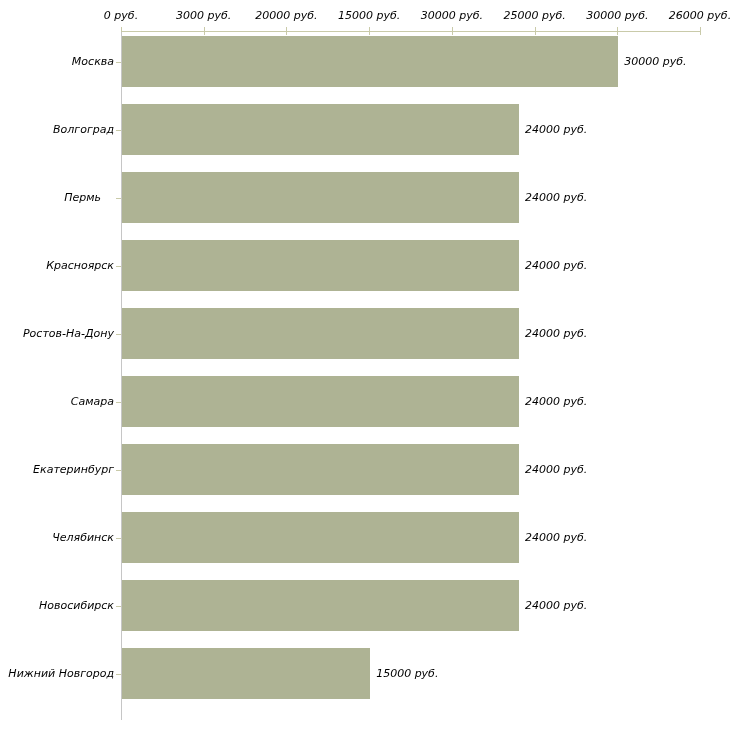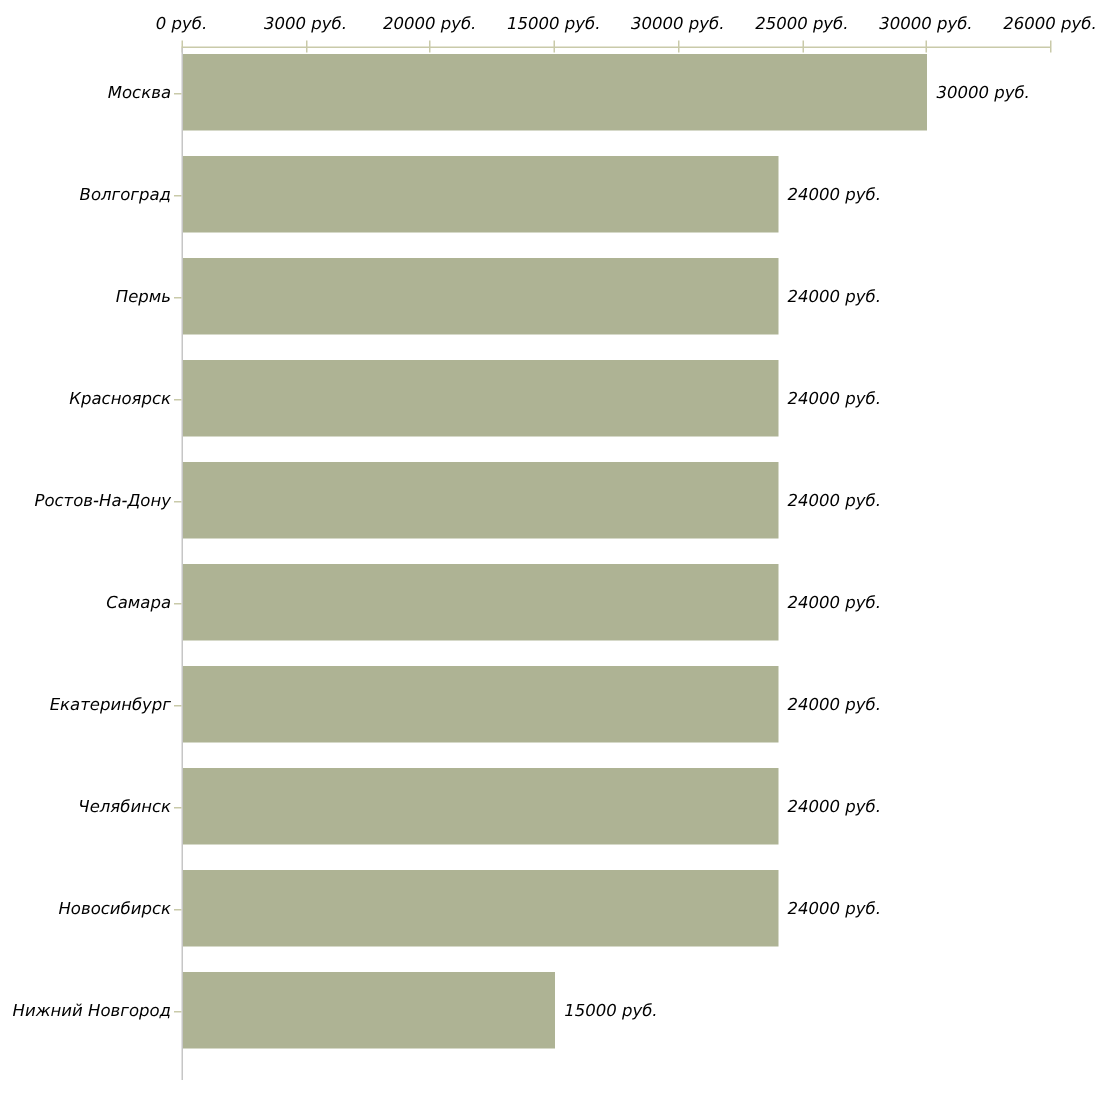--- a/index.html
+++ b/index.html
@@ -134,21 +134,21 @@
         <div class="bar" style="left: 122px; top: 36px; width: 496.286px; height: 51px; background: rgb(174, 179, 148);"></div>
         <div class="bar-value-label" style="left: 624.286px; top: 55.5px;">30000 руб.</div>
       </div>
       <div class="bar-row" style="top: 0px; height: 0px;">
         <div class="cat-label" style="top: 123.5px; right: 616px;">Волгоград</div>
         <div class="y-tick-mark" style="left: 116px; top: 130px; background: rgb(201, 202, 169);"></div>
         <div class="bar" style="left: 122px; top: 104px; width: 397.029px; height: 51px; background: rgb(174, 179, 148);"></div>
         <div class="bar-value-label" style="left: 525.029px; top: 123.5px;">24000 руб.</div>
       </div>
       <div class="bar-row" style="top: 0px; height: 0px;">
-        <div class="cat-label" style="top: 191.5px; right: 616px;">Пермь</div>
+        <div class="cat-label" style="top: 191.5px; right: 629px;">Пермь</div>
         <div class="y-tick-mark" style="left: 116px; top: 198px; background: rgb(201, 202, 169);"></div>
         <div class="bar" style="left: 122px; top: 172px; width: 397.029px; height: 51px; background: rgb(174, 179, 148);"></div>
         <div class="bar-value-label" style="left: 525.029px; top: 191.5px;">24000 руб.</div>
       </div>
       <div class="bar-row" style="top: 0px; height: 0px;">
         <div class="cat-label" style="top: 259.5px; right: 616px; margin-left: 35px;">Красноярск</div>
         <div class="y-tick-mark" style="left: 116px; top: 266px; background: rgb(201, 202, 169);"></div>
         <div class="bar" style="left: 122px; top: 240px; width: 397.029px; height: 51px; background: rgb(174, 179, 148);"></div>
         <div class="bar-value-label" style="left: 525.029px; top: 259.5px;">24000 руб.</div>
       </div>

